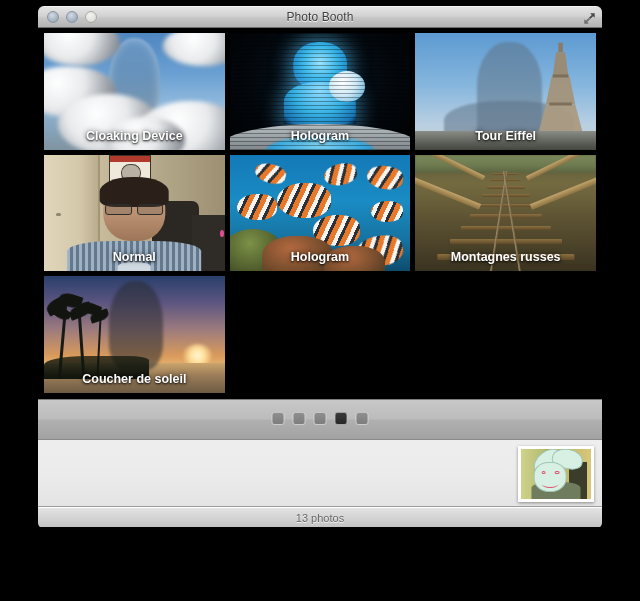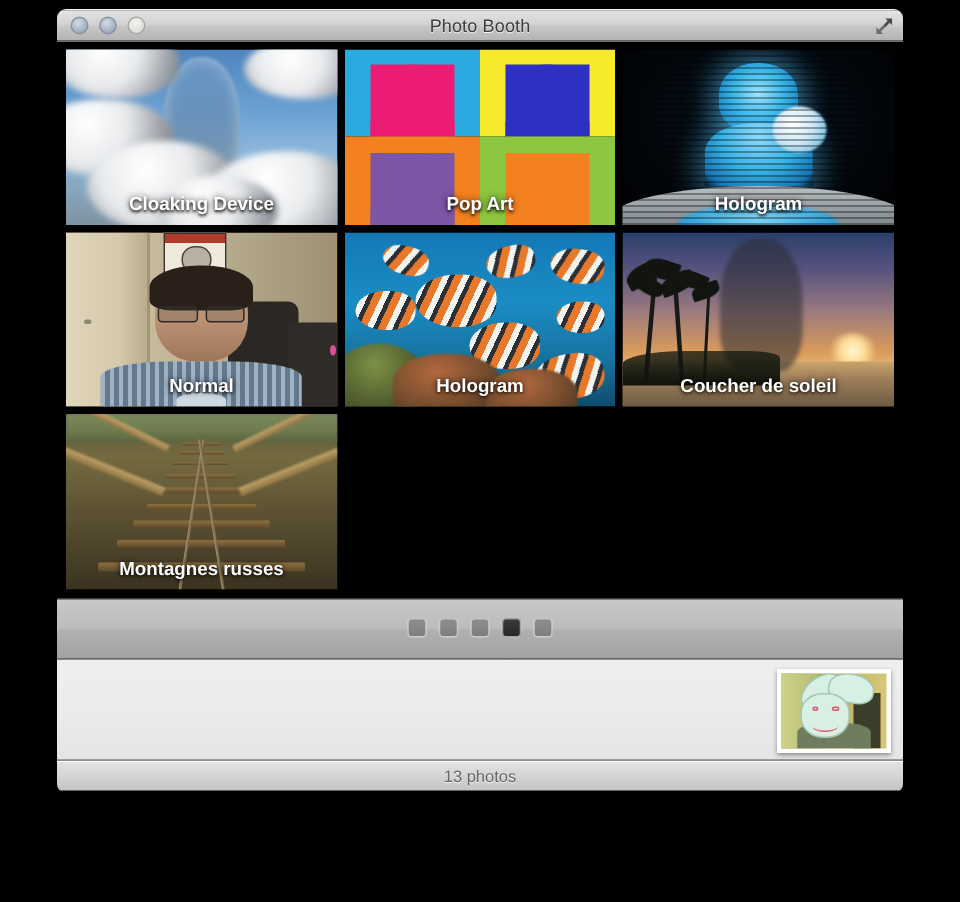--- a/index.html
+++ b/index.html
@@ -603,64 +603,54 @@
         <div class="cloud" style="left:-12%;top:28%;width:52%;height:44%;"></div>
         <div class="cloud" style="left:8%;top:52%;width:56%;height:52%;"></div>
         <div class="cloud" style="left:-4%;top:-12%;width:46%;height:40%;"></div>
         <div class="cloud" style="left:52%;top:58%;width:58%;height:50%;"></div>
         <div class="cloud" style="left:66%;top:-6%;width:44%;height:34%;"></div>
         <div class="cloud" style="left:34%;top:72%;width:44%;height:40%;"></div>
       </div>
       <div class="effect-label">Cloaking Device</div>
     </div>
 
-    <div class="effect-cell">
-      <div class="scene popart">
-        <div class="pop-q" style="background:#29ABE2;">
-          <div class="pop-fig" style="background:#EC1C74;">
-            <div class="head" style="background:#EC1C74;"></div>
-              <div class="body" style="background:#EC1C74;"></div>
-          </div>
-        </div>
-        <div class="pop-q" style="background:#F7E92B;">
-          <div class="pop-fig" style="background:#2E2FC4;">
-            <div class="head" style="background:#2E2FC4;"></div>
-              <div class="body" style="background:#2E2FC4;"></div>
-          </div>
-        </div>
-        <div class="pop-q" style="background:#F4811F;">
-          <div class="pop-fig" style="background:#7D56A6;">
-            <div class="head" style="background:#7D56A6;"></div>
-              <div class="body" style="background:#7D56A6;"></div>
-          </div>
-        </div>
-        <div class="pop-q" style="background:#8DC63F;">
-          <div class="pop-fig" style="background:#F4811F;">
-            <div class="head" style="background:#F4811F;"></div>
-              <div class="body" style="background:#F4811F;"></div>
-          </div>
-        </div>
-      </div>
-      <div class="effect-label">Pop Art</div>
-    </div>
 
     <div class="effect-cell">
       <div class="scene holo-bg">
         <div class="holo-fig">
           <div class="head"></div>
           <div class="body"></div>
         </div>
         <div class="holo-moon"></div>
         <div class="holo-ground"></div>
         <div class="holo-pool"></div>
         <div class="holo-scan"></div>
       </div>
       <div class="effect-label">Hologram</div>
     </div>
 
+    <div class="effect-cell">
+      <div class="scene eiffel-sky">
+        <div class="eiffel-sil"></div>
+        <div class="eiffel-sil-body"></div>
+        <div class="eiffel-tower">
+          <svg width="100%" height="100%" viewBox="0 0 40 100" preserveAspectRatio="none">
+            <path d="M18 2 h4 v10 h-4 z" fill="#8a7b66"></path>
+            <path d="M16 12 h8 l3 26 h-14 z" fill="#9a8a72" opacity="0.95"></path>
+            <path d="M12 38 h16 l5 30 h-26 z" fill="#a3937a" opacity="0.95"></path>
+            <path d="M7 68 h26 l7 32 h-40 z" fill="#ab9b81" opacity="0.95"></path>
+            <path d="M10 66 h20 v3 h-20 z" fill="#7d6f5a"></path>
+            <path d="M13 36 h14 v3 h-14 z" fill="#7d6f5a"></path>
+            <path d="M0 99 h40 v2 h-40 z" fill="#6c6152"></path>
+          </svg>
+        </div>
+        <div class="eiffel-ground"></div>
+      </div>
+      <div class="effect-label">Tour Eiffel</div>
+    </div>
 
     <div class="effect-cell">
       <div class="scene room-bg">
         <div class="room-door">
           <div class="door-handle"></div>
         </div>
         <div class="room-poster">
           <div class="poster-red"></div>
           <div class="poster-face"></div>
         </div>
@@ -688,41 +678,20 @@
         <div class="fish" style="left:76%;top:10%;width:20%;height:20%;transform:rotate(8deg);"></div>
         <div class="fish" style="left:14%;top:8%;width:17%;height:16%;transform:rotate(16deg);"></div>
         <div class="fish" style="left:78%;top:40%;width:18%;height:18%;"></div>
         <div class="fish" style="left:46%;top:52%;width:26%;height:26%;"></div>
         <div class="fish" style="left:70%;top:70%;width:26%;height:26%;transform:rotate(-8deg);"></div>
         <div class="coral-green" style="left:-4%;bottom:-4%;width:34%;height:40%;"></div>
         <div class="coral" style="left:18%;bottom:-6%;width:40%;height:36%;"></div>
         <div class="coral" style="left:52%;bottom:-8%;width:34%;height:30%;"></div>
       </div>
       <div class="effect-label">Hologram</div>
-    </div>
-
-    <div class="effect-cell">
-      <div class="scene sunset-bg">
-        <div class="sunset-sun"></div>
-        <div class="sunset-sea"></div>
-        <div class="sunset-sil"></div>
-        <div class="palm-mass">
-          <div class="palm-trunk" style="left:16%;top:14%;width:2.5%;height:72%;transform:rotate(5deg);"></div>
-          <div class="palm-trunk" style="left:34%;top:20%;width:2.5%;height:66%;transform:rotate(-4deg);"></div>
-          <div class="palm-trunk" style="left:52%;top:26%;width:2%;height:58%;transform:rotate(3deg);"></div>
-          <div class="palm-frond" style="left:2%;top:8%;width:22%;height:13%;transform:rotate(-28deg);"></div>
-          <div class="palm-frond" style="left:14%;top:4%;width:22%;height:13%;transform:rotate(18deg);"></div>
-          <div class="palm-frond" style="left:6%;top:16%;width:20%;height:11%;transform:rotate(34deg);"></div>
-          <div class="palm-frond" style="left:24%;top:14%;width:22%;height:12%;transform:rotate(-22deg);"></div>
-          <div class="palm-frond" style="left:34%;top:12%;width:20%;height:11%;transform:rotate(22deg);"></div>
-          <div class="palm-frond" style="left:44%;top:20%;width:18%;height:10%;transform:rotate(-18deg);"></div>
-          <div class="sunset-bush"></div>
-        </div>
-      </div>
-      <div class="effect-label">Coucher de soleil</div>
     </div>
 
     <div class="effect-cell">
       <div class="scene coaster-bg">
         <div class="coaster-sky"></div>
         <div class="track-wrap">
           <div class="tie" style="top:16%;width:14%;height:2px;"></div>
           <div class="tie" style="top:21%;width:17%;height:2px;"></div>
           <div class="tie" style="top:27%;width:21%;height:2.5px;"></div>
           <div class="tie" style="top:34%;width:26%;height:3px;"></div>
@@ -735,20 +704,41 @@
           <div class="rail" style="left:53%;top:14%;width:2px;height:86%;transform:skewX(9deg);"></div>
           <div class="side-rail-l" style="left:-6%;top:18%;width:44%;height:5px;transform:rotate(26deg);transform-origin:right;"></div>
           <div class="side-rail-r" style="right:-6%;top:18%;width:44%;height:5px;transform:rotate(-26deg);transform-origin:left;"></div>
           <div class="side-rail-l" style="left:-4%;top:42%;width:40%;height:6px;transform:rotate(22deg);transform-origin:right;"></div>
           <div class="side-rail-r" style="right:-4%;top:42%;width:40%;height:6px;transform:rotate(-22deg);transform-origin:left;"></div>
         </div>
       </div>
       <div class="effect-label">Montagnes russes</div>
     </div>
 
+    <div class="effect-cell">
+      <div class="scene sunset-bg">
+        <div class="sunset-sun"></div>
+        <div class="sunset-sea"></div>
+        <div class="sunset-sil"></div>
+        <div class="palm-mass">
+          <div class="palm-trunk" style="left:16%;top:14%;width:2.5%;height:72%;transform:rotate(5deg);"></div>
+          <div class="palm-trunk" style="left:34%;top:20%;width:2.5%;height:66%;transform:rotate(-4deg);"></div>
+          <div class="palm-trunk" style="left:52%;top:26%;width:2%;height:58%;transform:rotate(3deg);"></div>
+          <div class="palm-frond" style="left:2%;top:8%;width:22%;height:13%;transform:rotate(-28deg);"></div>
+          <div class="palm-frond" style="left:14%;top:4%;width:22%;height:13%;transform:rotate(18deg);"></div>
+          <div class="palm-frond" style="left:6%;top:16%;width:20%;height:11%;transform:rotate(34deg);"></div>
+          <div class="palm-frond" style="left:24%;top:14%;width:22%;height:12%;transform:rotate(-22deg);"></div>
+          <div class="palm-frond" style="left:34%;top:12%;width:20%;height:11%;transform:rotate(22deg);"></div>
+          <div class="palm-frond" style="left:44%;top:20%;width:18%;height:10%;transform:rotate(-18deg);"></div>
+          <div class="sunset-bush"></div>
+        </div>
+      </div>
+      <div class="effect-label">Coucher de soleil</div>
+    </div>
+
 
   </div>
 
   <div id="toolbar">
     <div id="page-dots">
       <div class="dot"></div>
       <div class="dot"></div>
       <div class="dot"></div>
       <div class="dot active"></div>
       <div class="dot"></div>

